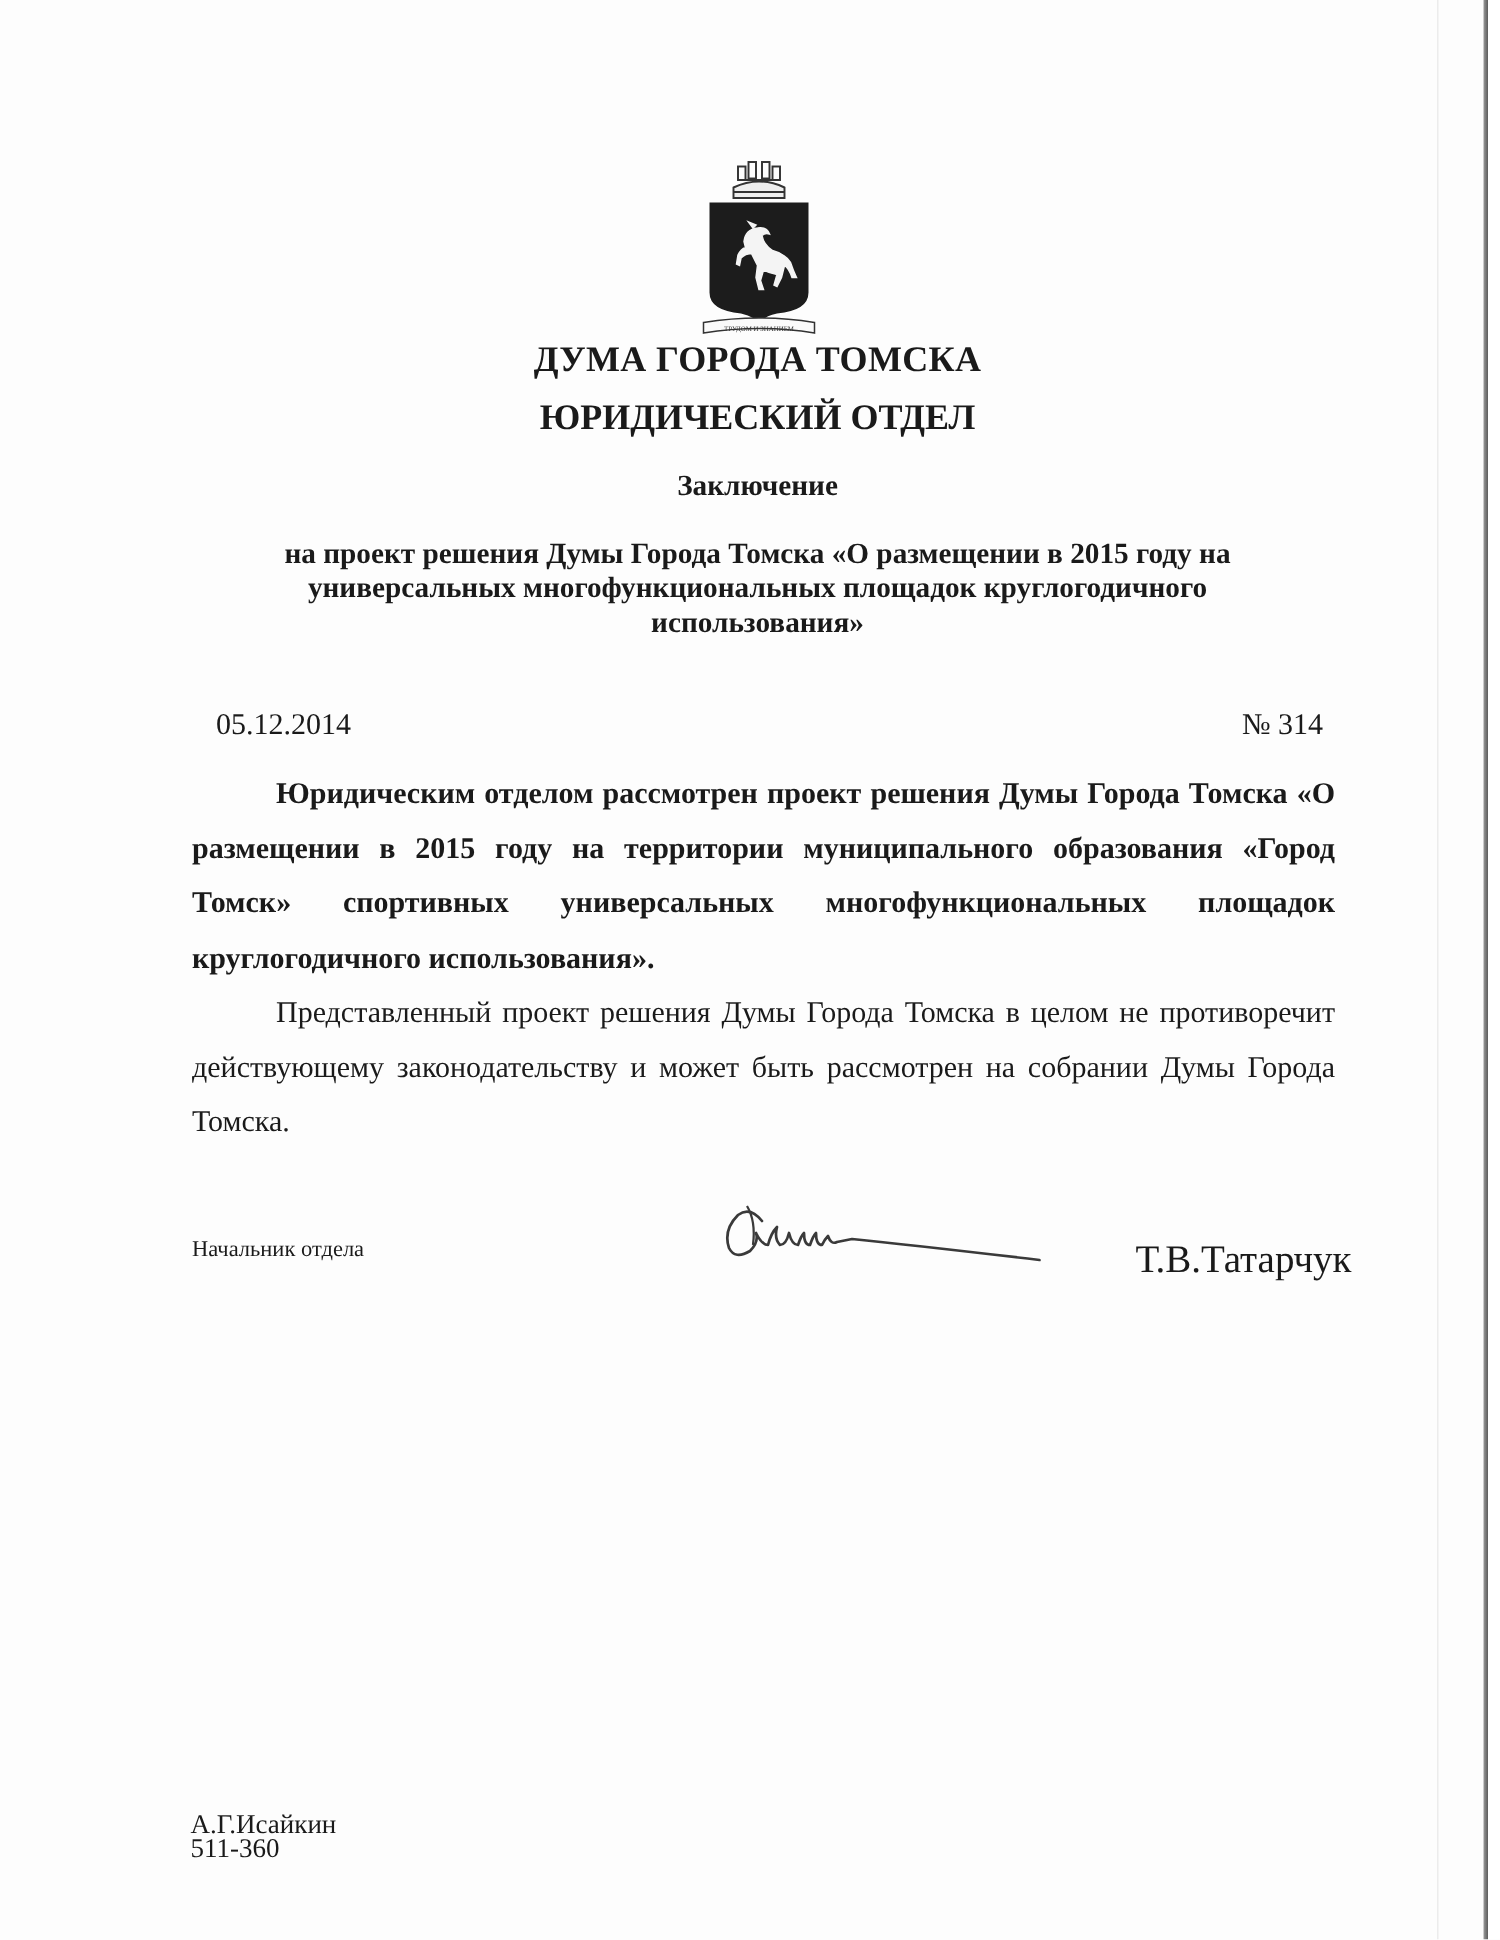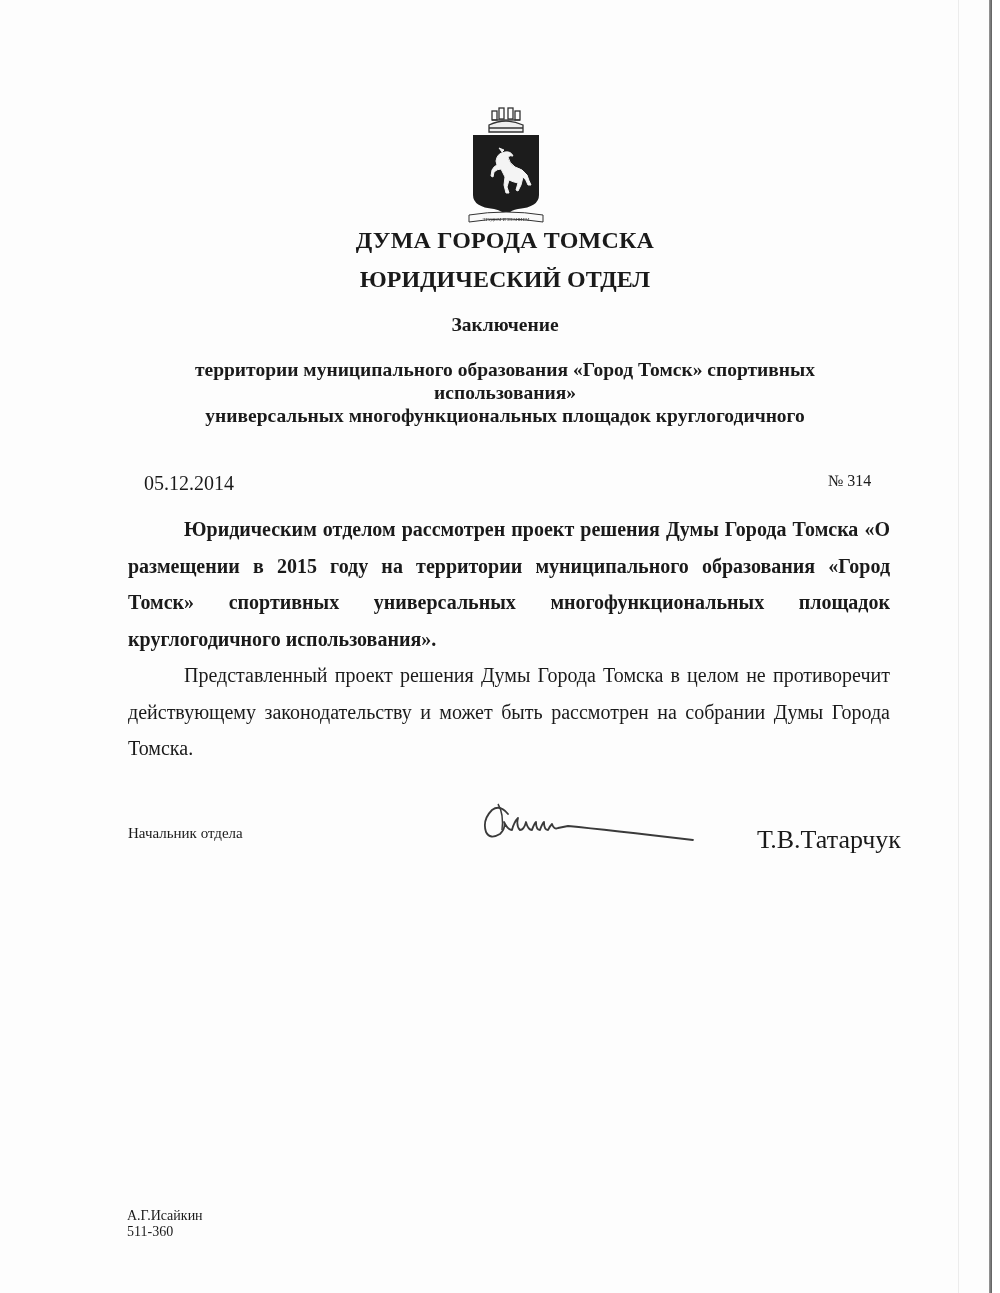--- a/index.html
+++ b/index.html
@@ -24,31 +24,31 @@
     .emblem { position: absolute; left: 463px; top: 103px; width: 86px; height: 122px; }
     .center { position: absolute; left: 0; width: 1010px; text-align: center; }
     .org-title { top: 227px; font-size: 24px; font-weight: bold; letter-spacing: 0.2px; }
     .dept-title { top: 266px; font-size: 24px; font-weight: bold; }
     .doc-type { top: 314px; font-size: 19.5px; font-weight: bold; }
     .subject {
       position: absolute; left: 140px; width: 730px; top: 358px;
       text-align: center; font-size: 19.5px; font-weight: bold; line-height: 23px;
     }
     .date { position: absolute; left: 144px; top: 472px; font-size: 20px; }
-    .number { position: absolute; left: 828px; top: 472px; font-size: 16px; }
+    .number { position: absolute; left: 828px; top: 472px; font-size: 20px; }
     .para {
       position: absolute; left: 128px; width: 762px; font-size: 20px;
       line-height: 36.5px; text-align: justify; text-indent: 56px;
     }
     .p1 { top: 511px; font-weight: bold; }
     .p2 { top: 657px; }
     .sign-role { position: absolute; left: 128px; top: 825px; font-size: 15px; }
     .sign-name { position: absolute; left: 757px; top: 825px; font-size: 26px; }
     .signature { position: absolute; left: 478px; top: 800px; width: 220px; height: 50px; }
-    .executor { position: absolute; left: 127px; top: 1208px; font-size: 14px; line-height: 16px; }
+    .executor { position: absolute; left: 127px; top: 1208px; font-size: 18px; line-height: 16px; }
   </style>
 </head>
 <body>
 
 <div class="page-edge-light"></div>
 <div class="page-edge-dark"></div>
 <div class="page-edge-fill"></div>
 
 <svg class="emblem" viewBox="0 0 86 122">
 
@@ -71,23 +71,23 @@
 
   <path d="M6 112 Q43 106 80 112 L80 119 Q43 113 6 119 Z" fill="#fafafa" stroke="#333" stroke-width="1"></path>
   <text x="43" y="117.5" font-size="4.6" text-anchor="middle" fill="#333" font-family="Liberation Serif, serif">ТРУДОМ И ЗНАНИЕМ</text>
 </svg>
 
 <div class="center org-title">ДУМА ГОРОДА ТОМСКА</div>
 <div class="center dept-title">ЮРИДИЧЕСКИЙ ОТДЕЛ</div>
 <div class="center doc-type">Заключение</div>
 
 <div class="subject">
-  <div>территории муниципального образования «Город Томск» спортивных</div>
+  <div>на проект решения Думы Города Томска «О размещении в 2015 году на</div>
+  <div>универсальных многофункциональных площадок круглогодичного</div>
   <div>использования»</div>
-  <div>универсальных многофункциональных площадок круглогодичного</div>
 </div>
 
 <div class="date">05.12.2014</div>
 <div class="number">№ 314</div>
 
 <div class="para p1">Юридическим отделом рассмотрен проект решения Думы Города Томска «О размещении в 2015 году на территории муниципального образования «Город Томск» спортивных универсальных многофункциональных площадок круглогодичного использования».</div>
 <div class="para p2">Представленный проект решения Думы Города Томска в целом не противоречит действующему законодательству и может быть рассмотрен на собрании Думы Города Томска.</div>
 
 <div class="sign-role">Начальник отдела</div>
 

